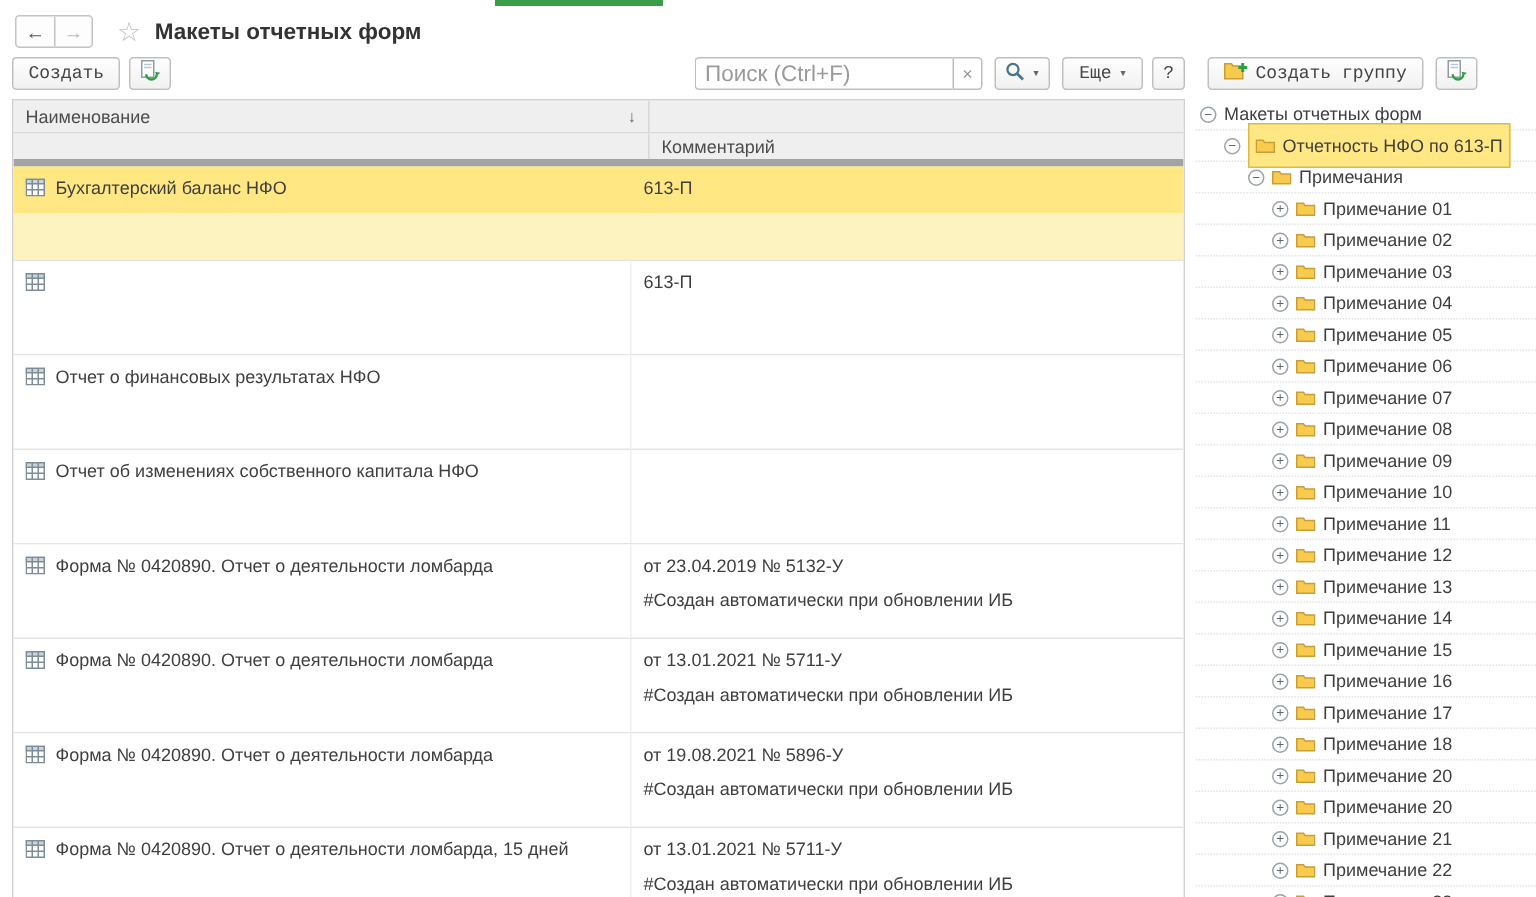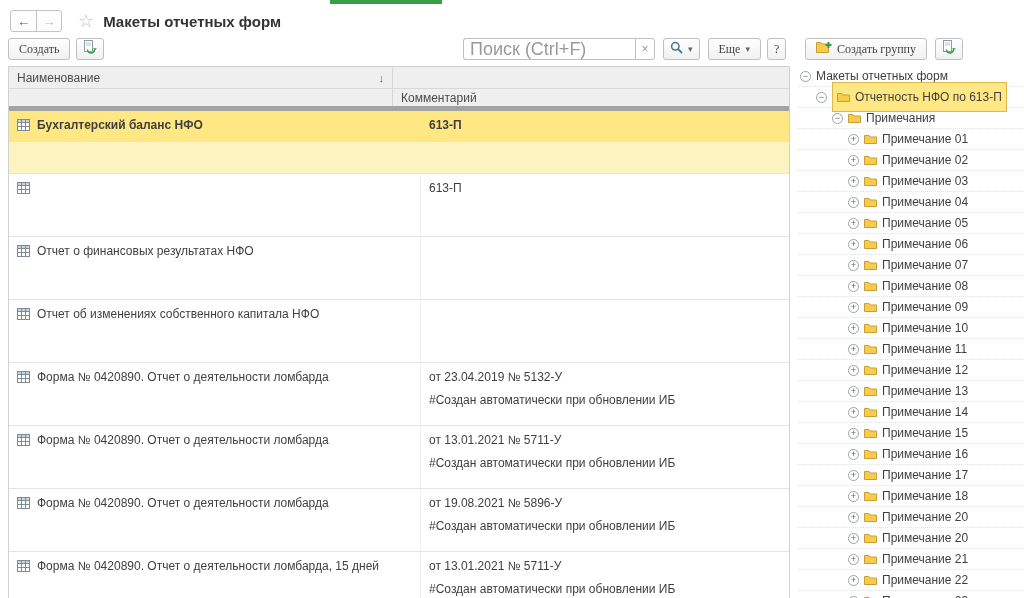--- a/index.html
+++ b/index.html
@@ -23,51 +23,51 @@
   
   .toolbar { position:absolute; top:38px; left:0; width:100%; height:26px; }
   .tgroup { position:absolute; top:0; display:flex; align-items:center; }
   .tgroup.left { left:8px; gap:6px; }
   .tgroup.search { left:463px; }
   .tgroup.right { left:805px; gap:8px; }
   .btn {
     display:inline-flex; align-items:center; justify-content:center; gap:5px;
     height:22px; padding:0 10px; background:linear-gradient(#fefefe,#f1f1f1);
     border:1px solid #bfbfbf; border-radius:3px; color:#444; font-size:12px;
-    font-family:Liberation Serif, serif; cursor:pointer; white-space:nowrap;
+    font-family:Liberation Mono, monospace; cursor:pointer; white-space:nowrap;
   }
   .btn.iconbtn { padding:0 6px; }
   .caret { font-size:9px; color:#666; }
   .search-input {
     width:172px; height:22px; border:1px solid #bfbfbf; border-right:none;
-    border-radius:3px 0 0 3px; padding:0 6px; font-size:18px; color:#444;
+    border-radius:3px 0 0 3px; padding:0 6px; font-size:15px; color:#444;
     font-family:"Liberation Sans",sans-serif; outline:none;
   }
   .search-input::placeholder { color:#9a9a9a; }
   .search-clear {
     width:20px; height:22px; border:1px solid #bfbfbf; background:#fff; color:#999;
     display:inline-flex; align-items:center; justify-content:center;
     border-radius:0 3px 3px 0; font-size:12px; cursor:pointer;
   }
   .sp8 { width:8px; } .sp6 { width:6px; }
 
   
   .table {
     position:absolute; left:8px; top:66px; width:782px; height:532px;
     border:1px solid #d0d0d0; border-bottom:none; overflow:hidden; background:#fff;
   }
   .thr { display:flex; height:22px; background:#efefef; align-items:center; }
   .thr.r1 { border-bottom:1px solid #d8d8d8; }
   .thr.r2 { border-bottom:5px solid #a3a3a3; }
   .th { color:#4c4c4c; }
-  .th-name { width:384px; padding:0 8px; display:flex; justify-content:space-between; align-items:center; border-right:1px solid #d7d7d7; height:100%; }
+  .th-name { width:424px; padding:0 8px; display:flex; justify-content:space-between; align-items:center; border-right:1px solid #d7d7d7; height:100%; }
   .th-rev { flex:1; padding:0 8px; }
   .sort { color:#666; font-size:11px; }
   .trow { display:flex; height:63px; border-bottom:1px solid #e4e4e4; background:#fff; cursor:pointer; }
-  .trow.selected { background:linear-gradient(180deg,#ffe883 0 50%,#fdf3c1 50% 100%);font-weight:bold; }
+  .trow.selected { background:linear-gradient(180deg,#ffe883 0 50%,#fdf3c1 50% 100%); }
   .td-name { width:412px; padding:7px 8px 0 8px; display:flex; gap:7px; align-items:flex-start; border-right:1px solid #f0f0f0; }
   .trow.selected .td-name { border-right-color:transparent; }
   .td-rev { flex:1; padding:7px 8px 0 8px; }
   .td-rev .comment { margin-top:9px; }
   .rowicon { flex:none; margin-top:1px; }
 
   
   .tree { position:absolute; left:797px; top:66px; width:227px; height:532px; overflow:hidden; }
   .trowt { height:21px; display:flex; align-items:center; gap:5px; border-bottom:1px dotted #e2e2e2; cursor:pointer; }
   .lvl0 { padding-left:3px; } .lvl1 { padding-left:19px; } .lvl2 { padding-left:35px; } .lvl3 { padding-left:51px; }

